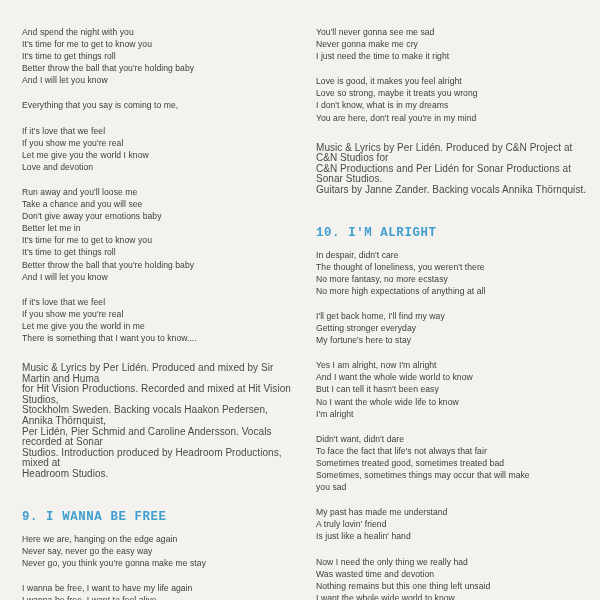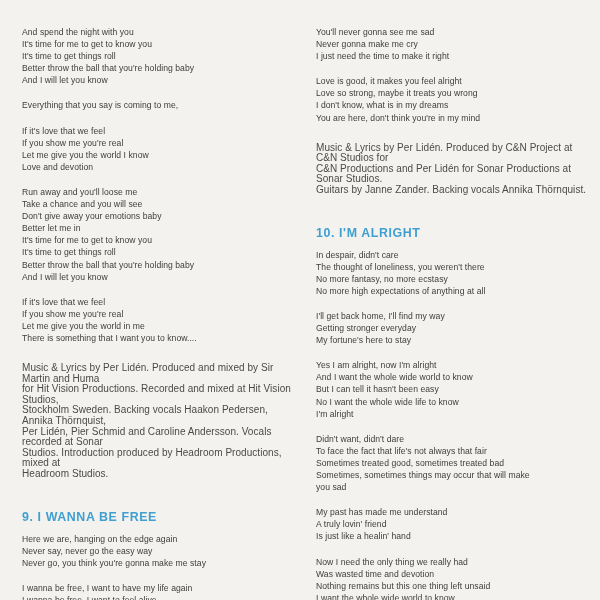--- a/index.html
+++ b/index.html
@@ -40,21 +40,21 @@
     letter-spacing: 0.05px;
     white-space: pre-wrap;
     color: #3d3d3d;
   }
   .song-title {
     color: #3f9fd0;
     font-size: 12.4px;
     font-weight: bold;
     letter-spacing: 0.6px;
     margin: 6px 0 9px 0;
-    font-family: Liberation Sans, sans-serif;
+    font-family: Liberation Mono, monospace;
   }
   .credits .line {
     font-size: 10px;
     line-height: 10.6px;
     color: #4a4a4a;
   }
   .spacer-sm { height: 6px; }
   .spacer-md { height: 11px; }
 </style>
 </head>
@@ -135,21 +135,21 @@
       <div class="block">
         <div class="line">You'll never gonna see me sad</div>
         <div class="line">Never gonna make me cry</div>
         <div class="line">I just need the time to make it right</div>
       </div>
 
       <div class="block">
         <div class="line">Love is good, it makes you feel alright</div>
         <div class="line">Love so strong, maybe it treats you wrong</div>
         <div class="line">I don't know, what is in my dreams</div>
-        <div class="line">You are here, don't think you're in my mind</div>
+        <div class="line">You are here, don't real you're in my mind</div>
       </div>
 
       <div class="spacer-sm"></div>
 
       <div class="block credits">
         <div class="line">Music &amp; Lyrics by Per Lidén. Produced by C&amp;N Project at C&amp;N Studios for</div>
         <div class="line">C&amp;N Productions and Per Lidén for Sonar Productions at Sonar Studios.</div>
         <div class="line">Guitars by Janne Zander. Backing vocals Annika Thörnquist.</div>
       </div>
 

